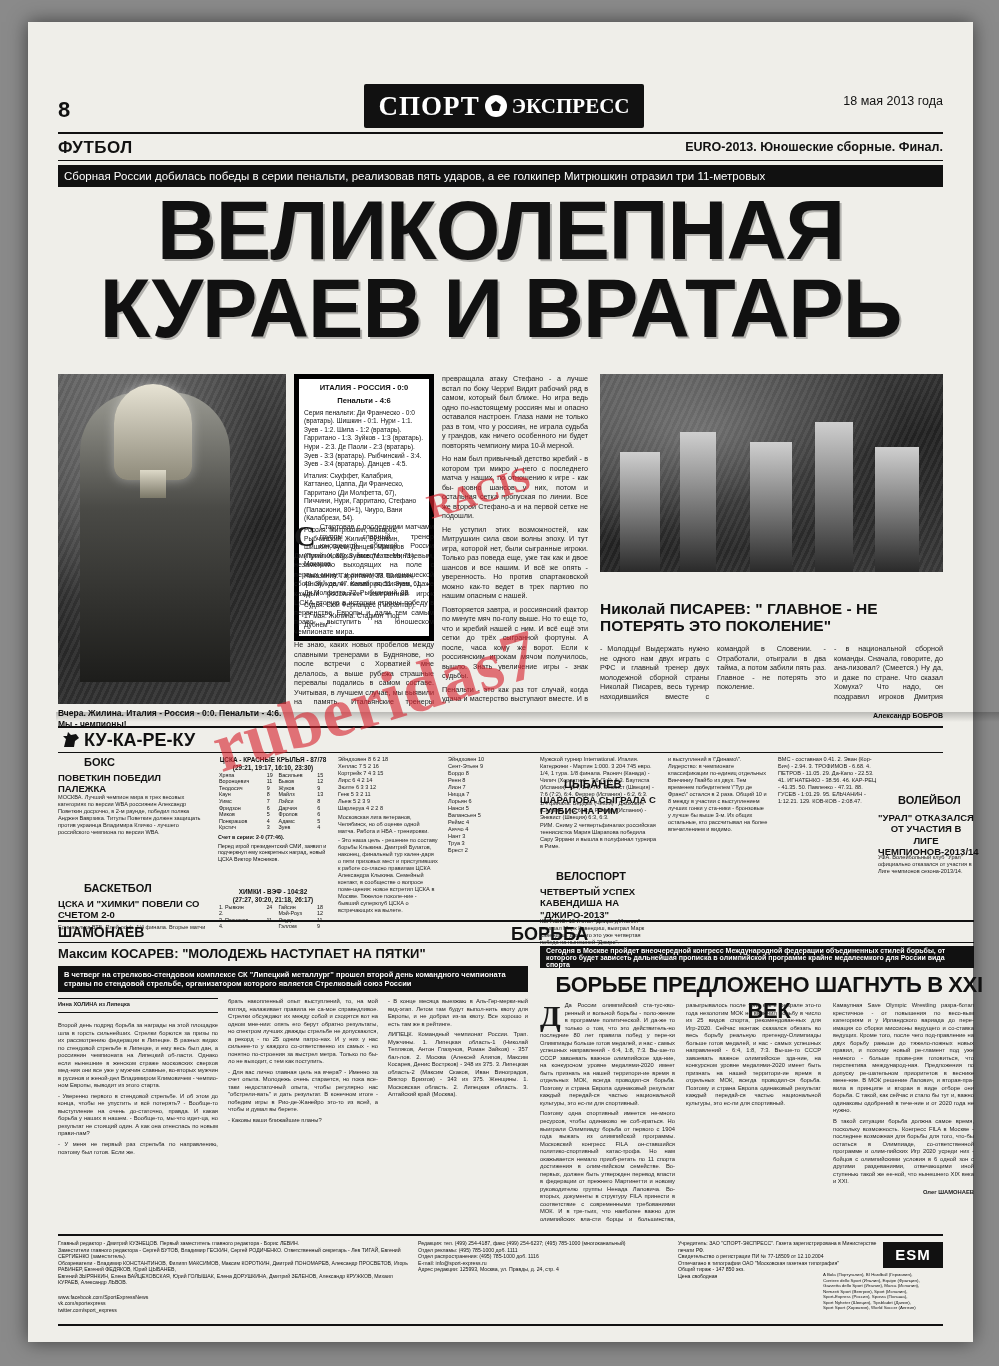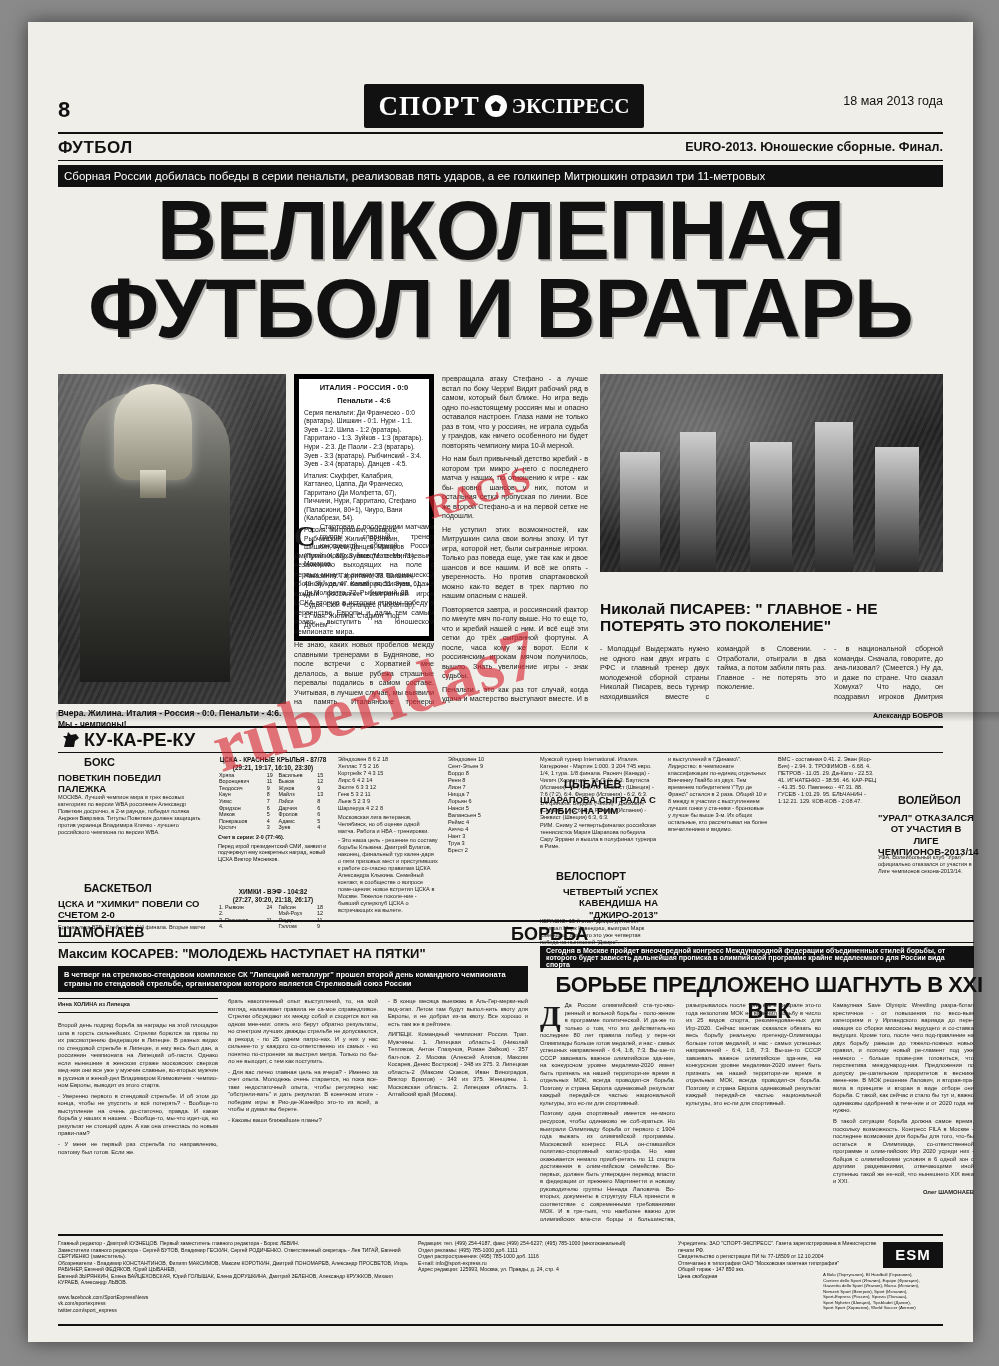--- a/index.html
+++ b/index.html
@@ -195,21 +195,21 @@
 
     <div class="rule-top"></div>
     <div class="section-name">ФУТБОЛ</div>
     <div class="section-right">EURO-2013. Юношеские сборные. Финал.</div>
     <div class="rule-top2"></div>
 
     <div class="lede">Сборная России добилась победы в серии пенальти, реализовав пять ударов, а ее голкипер Митрюшкин отразил три 11-метровых</div>
 
     <div class="headline">
       <span>ВЕЛИКОЛЕПНАЯ</span>
-      <span class="l2">ФУТБОЛ И ВРАТАРЬ</span>
+      <span class="l2">КУРАЕВ И ВРАТАРЬ</span>
     </div>
 
     <div class="photo" id="photo-left">
       <div class="grain"></div>
       <div class="figure"></div>
       <div class="cup"></div>
     </div>
     <div class="cap" id="cap-left">Вчера. Жилина. Италия - Россия - 0:0. Пенальти - 4:6. Мы - чемпионы!</div>
 
     <div class="photo" id="photo-right">
@@ -389,21 +389,21 @@
       <p>Мужской турнир International. Италия. Катеджини - Мартин 1:000. 3 204 745 евро. 1/4, 1 тура. 1/8 финала. Раонич (Канада) - Чилич (Хорватия) - 7:6 (7:4), 6:3. Баутиста (Испания) - 6:4, 1:6, 7:5. Энквист (Швеция) - 7:6 (7:2), 6:4. Феррер (Испания) - 6:2, 6:3.</p>
       <p>1/4 финала. Бердых (Чехия) - Джокович (Сербия) 1 - 2:6, 5:6. Ричард. (Испания) - Энквист (Швеция) 6:3, 6:3.</p>
     </div>
 
     <div class="colhead" style="left:536px;top:756px;">ЦЫБАНЕВ</div>
     <div class="subhead" style="left:512px;top:772px;width:118px;">ШАРАПОВА СЫГРАЛА С ГУЛБИС НА РИМ</div>
     <div class="minicol" style="left:512px;top:800px;width:118px;height:42px;">
       <p>РИМ. Сниму 2 четвертьфиналах российская теннисистка Мария Шарапова победила Сару Эррани и вышла в полуфинал турнира в Риме.</p>
     </div>
     <div class="colhead" style="left:528px;top:848px;">ВЕЛОСПОРТ</div>
-    <div class="subhead" style="left:512px;top:864px;width:118px;text-align:right;">ЧЕТВЕРТЫЙ УСПЕХ КАВЕНДИША НА "ДЖИРО-2013"</div>
+    <div class="subhead" style="left:512px;top:864px;width:118px;">ЧЕТВЕРТЫЙ УСПЕХ КАВЕНДИША НА "ДЖИРО-2013"</div>
     <div class="minicol" style="left:512px;top:896px;width:118px;height:44px;">
       <p>КЕРАСКО. 13-й этап "Джиро д'Италия" выиграл Марк Кавендиш, выиграл Марк Кавендиш, для него это уже четвертая победа на нынешней "Джиро".</p>
     </div>
 
     <div class="minicol" style="left:640px;top:734px;width:100px;height:180px;">
       <p>и выступлений в \"Динамо\". Лидерство: в чемпионате классификации по-единиц отдельных Винчиниу Гвайбо из двух. Тем временем победителем \"Тур де Франс\" остался в 2 раза. Общий 10 и 8 между в участии с выступлением лучших гонки у ста-ники - бронзовые у лучше бы выше 3-м. Из общих остальные, кто рассчитывал на более впечатлением и видимо.</p>
     </div>
 
     <div class="minicol" style="left:750px;top:734px;width:100px;height:180px;">
       <p>ВМС - составная 0.41. 2. Эван (Кор-Бич) - 2.94. 3. ТРОФИМОВ - 6.68. 4. ПЕТРОВ - 11.05. 29. Да-Капо - 22.53. 41. ИГНАТЕНКО - 38.56. 46. КАР-РЕЦ - 41.35. 50. Павленко - 47.31. 88. ГУСЕВ - 1:01.29. 95. ЕЛЬЧАНИН - 1:12.21. 129. КОВ-КОВ - 2:08.47.</p>

